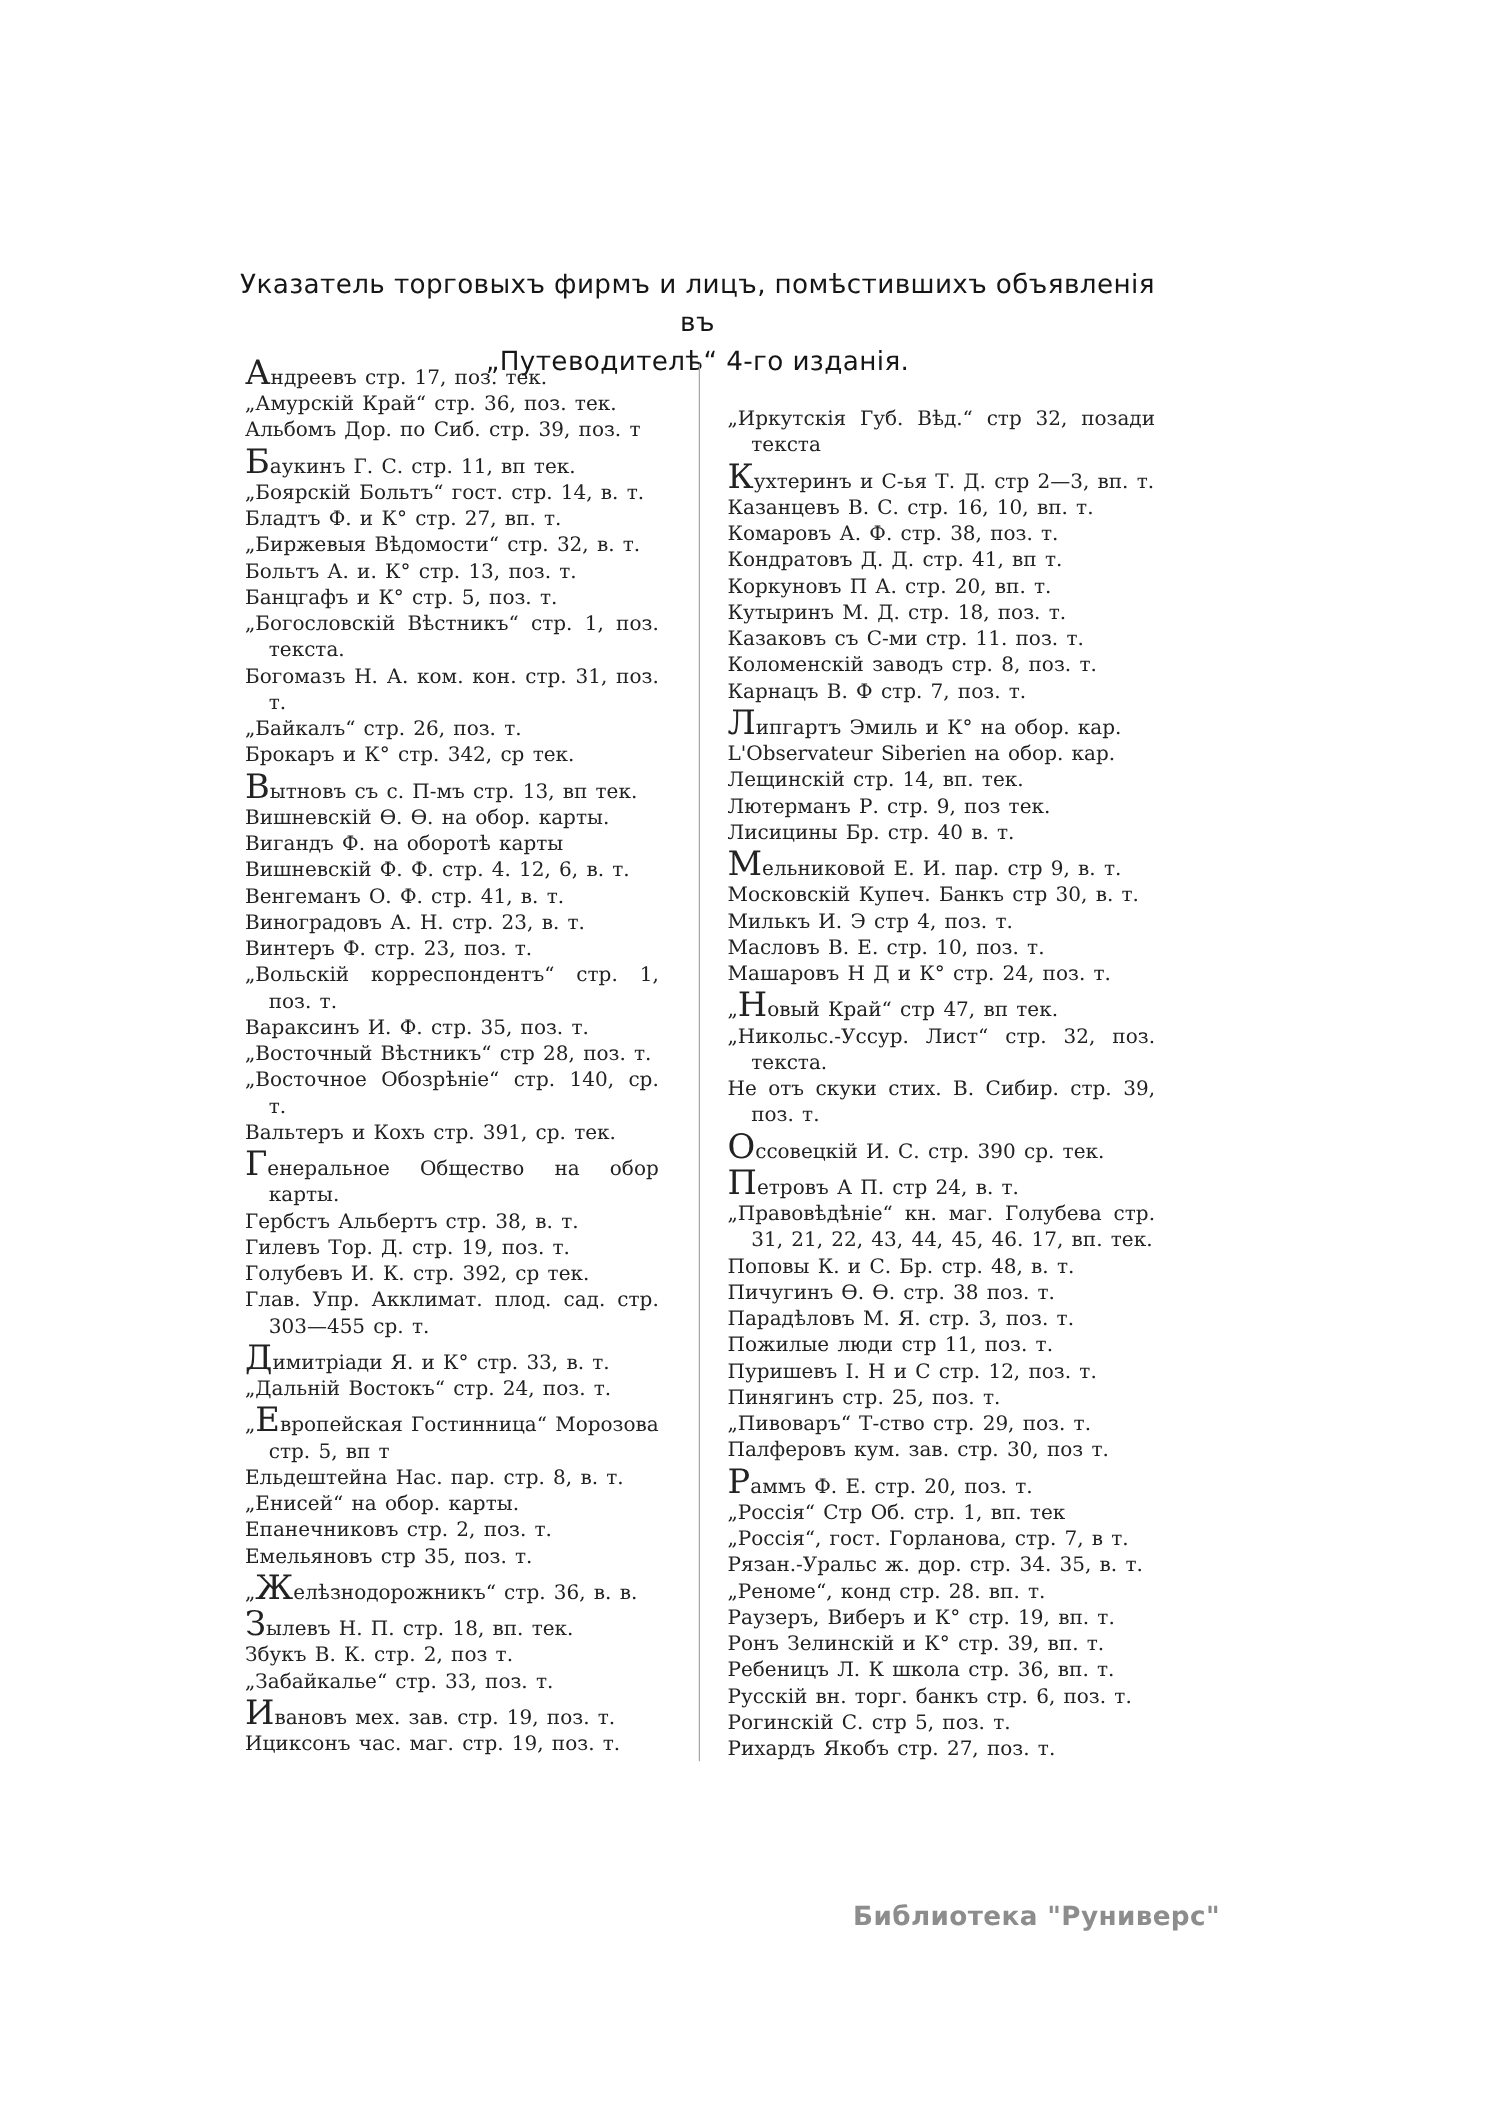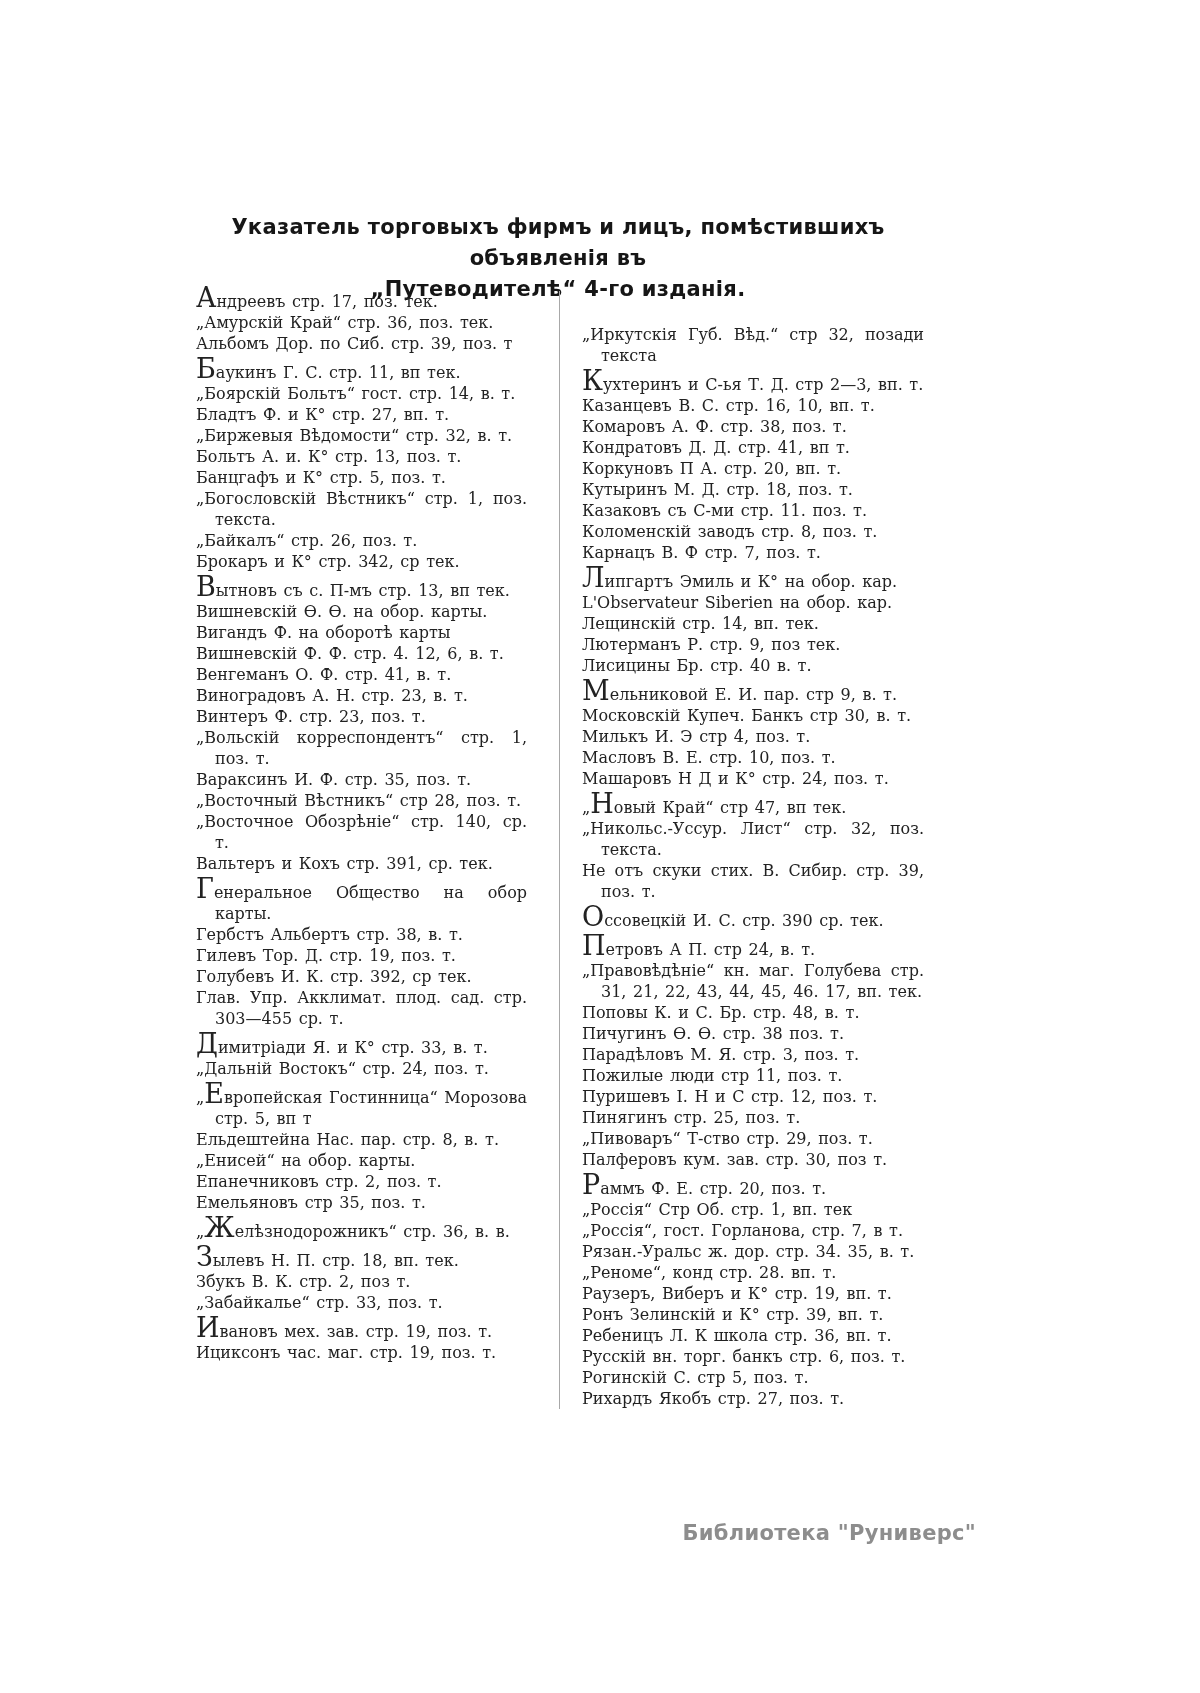--- a/index.html
+++ b/index.html
@@ -16,21 +16,21 @@
     color: #1f1f1f;
     overflow: hidden;
   }
   .title {
     position: absolute;
     top: 212px;
     left: 186px;
     width: 744px;
     text-align: center;
     font-family: "DejaVu Sans", "Liberation Sans", sans-serif;
-    font-weight: 700;
+    font-weight: 400;
     font-size: 21px;
     line-height: 31px;
     letter-spacing: 0.3px;
     color: #161616;
   }
   .columns {
     position: absolute;
     top: 291px;
     left: 196px;
     width: 728px;
@@ -92,20 +92,21 @@
         <div class="entry"><span class="initial">А</span>ндреевъ стр. 17, поз. тек.</div>
         <div class="entry">„Амурскій Край“ стр. 36, поз. тек.</div>
         <div class="entry">Альбомъ Дор. по Сиб. стр. 39, поз. т</div>
         <div class="entry gap"><span class="initial">Б</span>аукинъ Г. С. стр. 11, вп тек.</div>
         <div class="entry">„Боярскій Больтъ“ гост. стр. 14, в. т.</div>
         <div class="entry">Бладтъ Ф. и К° стр. 27, вп. т.</div>
         <div class="entry">„Биржевыя Вѣдомости“ стр. 32, в. т.</div>
         <div class="entry">Больтъ А. и. К° стр. 13, поз. т.</div>
         <div class="entry">Банцгафъ и К° стр. 5, поз. т.</div>
         <div class="entry">„Богословскій Вѣстникъ“ стр. 1, поз. текста.</div>
+        <div class="entry">Богомазъ Н. А. ком. кон. стр. 31, поз. т.</div>
         <div class="entry">„Байкалъ“ стр. 26, поз. т.</div>
         <div class="entry">Брокаръ и К° стр. 342, ср тек.</div>
         <div class="entry gap"><span class="initial">В</span>ытновъ съ с. П-мъ стр. 13, вп тек.</div>
         <div class="entry">Вишневскій Ѳ. Ѳ. на обор. карты.</div>
         <div class="entry">Вигандъ Ф. на оборотѣ карты</div>
         <div class="entry">Вишневскій Ф. Ф. стр. 4. 12, 6, в. т.</div>
         <div class="entry">Венгеманъ О. Ф. стр. 41, в. т.</div>
         <div class="entry">Виноградовъ А. Н. стр. 23, в. т.</div>
         <div class="entry">Винтеръ Ф. стр. 23, поз. т.</div>
         <div class="entry">„Вольскій корреспондентъ“ стр. 1, поз. т.</div>

